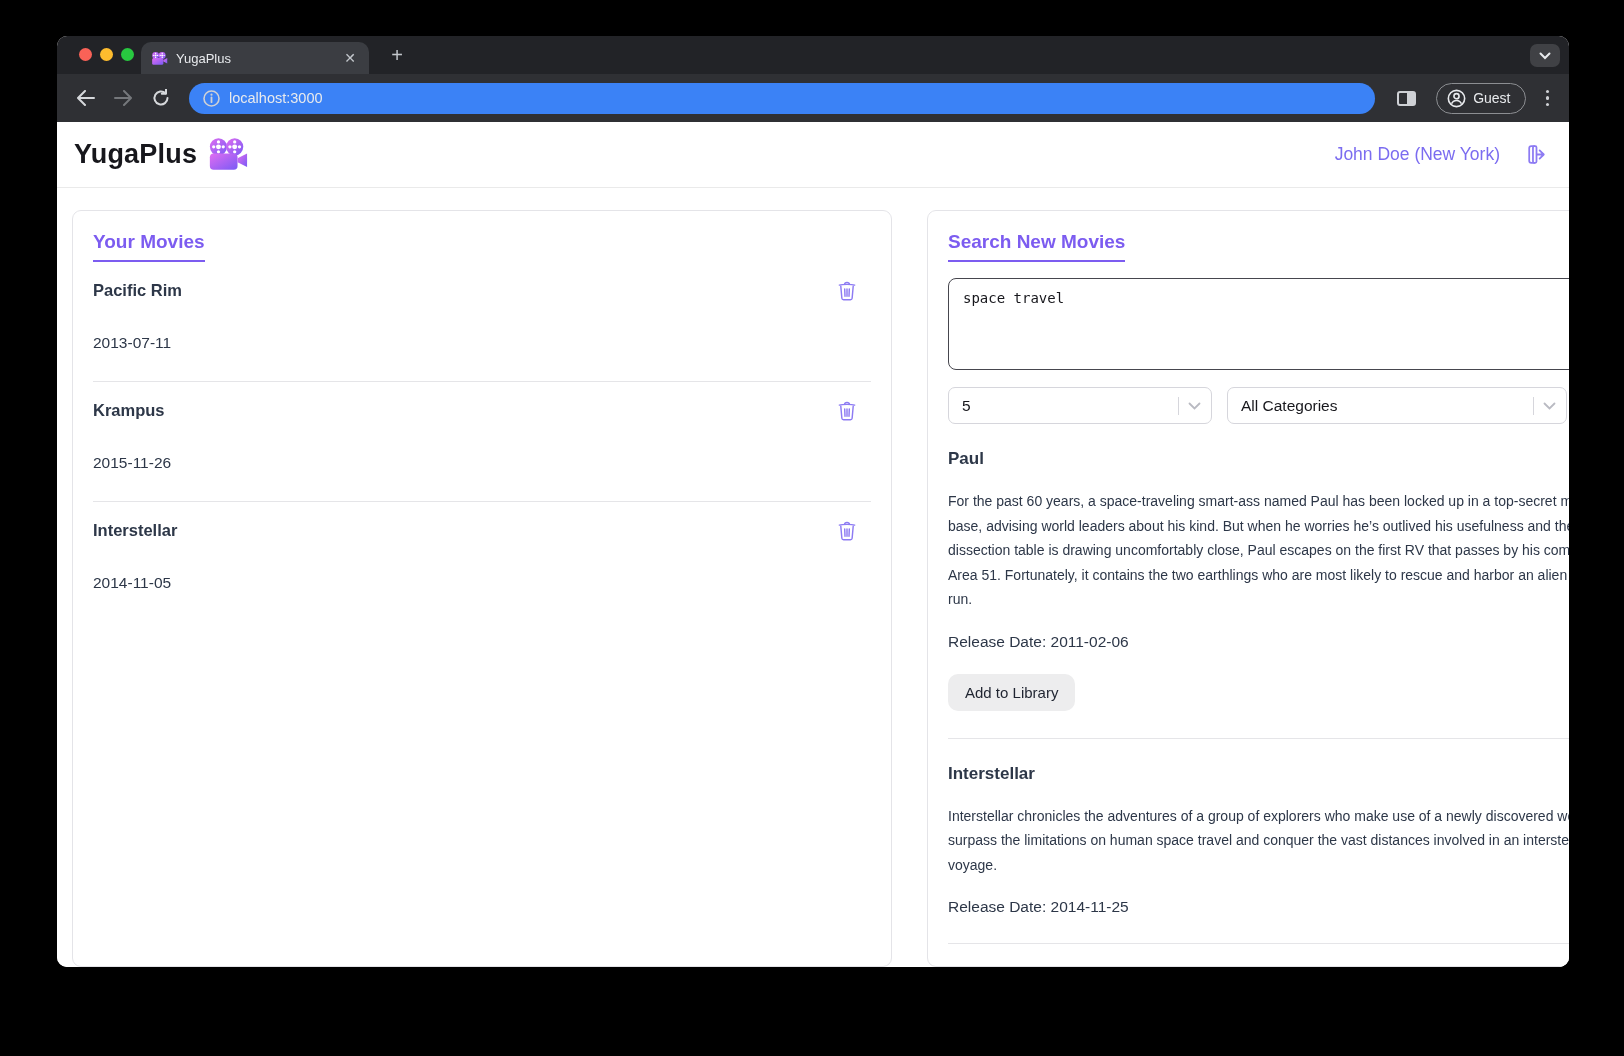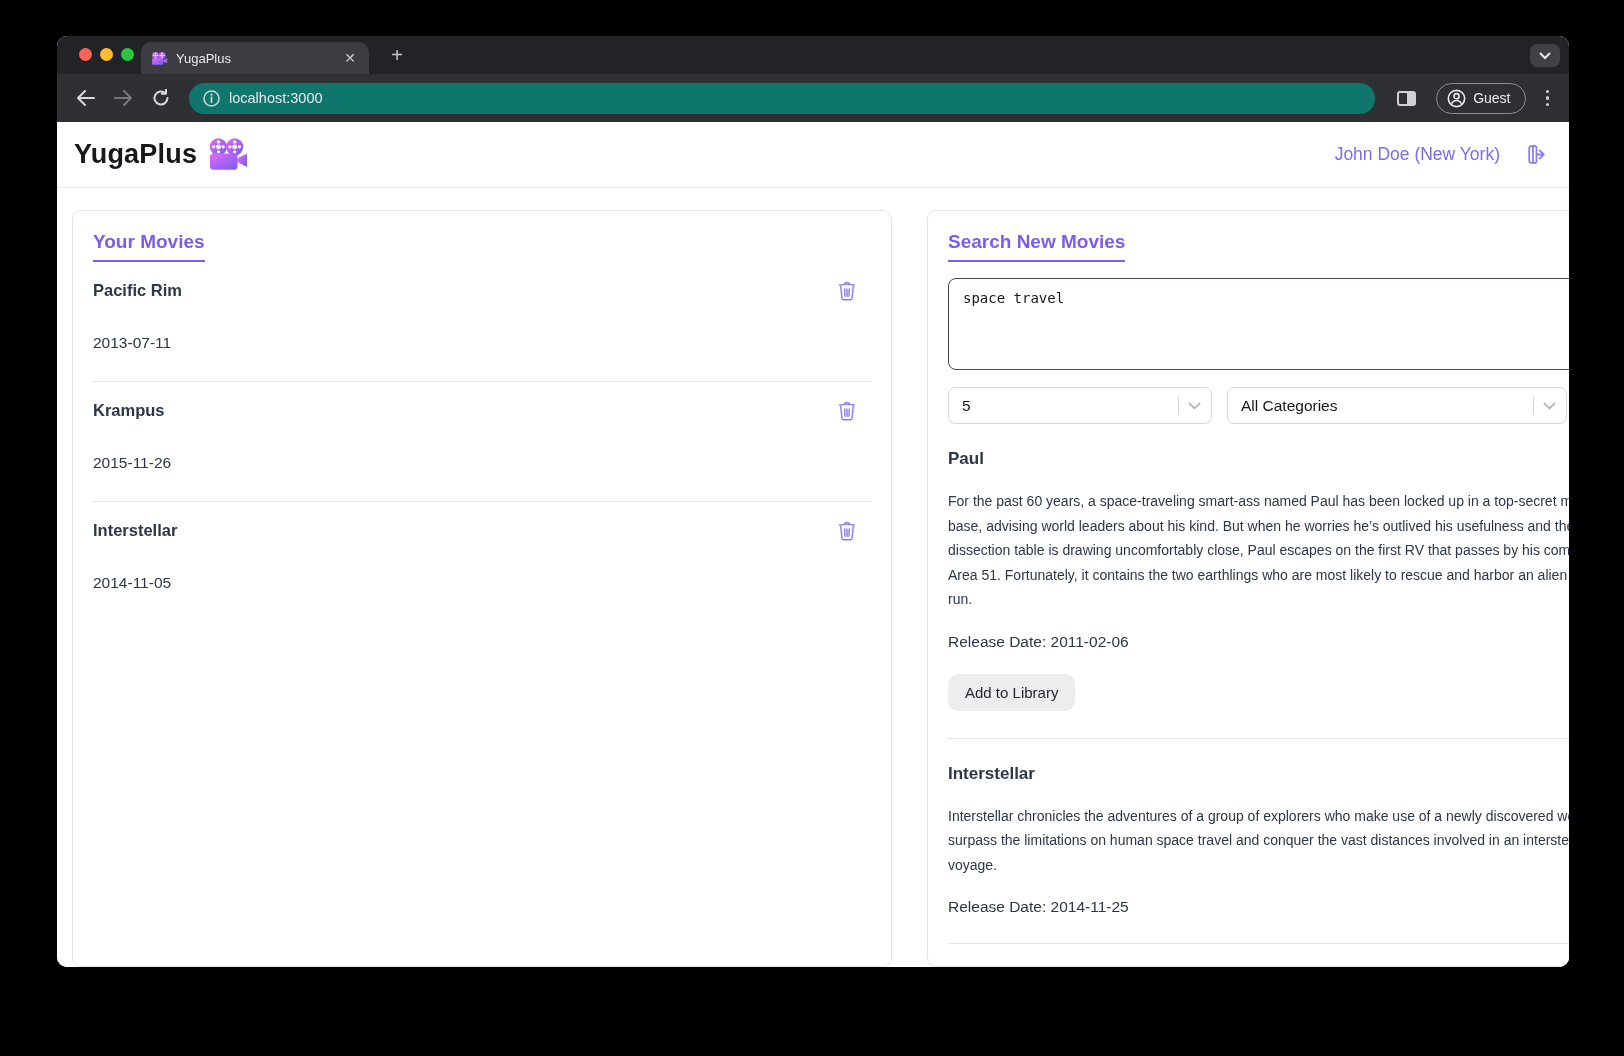--- a/index.html
+++ b/index.html
@@ -24,21 +24,21 @@
     color: #c3c7cc; font-size: 20px; line-height: 26px; text-align: center; border-radius: 50%; }
   .tabsearch-btn { position: absolute; right: 9px; top: 8px; width: 30px; height: 23px;
     background: #404145; border-radius: 7px; color: #e8eaed; display: flex;
     align-items: center; justify-content: center; }
 
   
   .toolbar { height: 48px; background: #2f3034; display: flex; align-items: center;
     padding: 0 12px; gap: 6px; }
   .nav-ico { width: 32px; height: 32px; display: flex; align-items: center; justify-content: center;
     border-radius: 50%; flex: 0 0 auto; }
-  .omnibox { flex: 1; height: 31px; margin: 0 8px 0 6px; background: #0f766e; border-radius: 16px;
+  .omnibox { flex: 1; height: 31px; margin: 0 8px 0 6px; background: #3b82f6; border-radius: 16px;
     display: flex; align-items: center; padding: 0 14px; gap: 9px; min-width: 0; }
   .omnibox-url { color: #e8eaed; font-size: 14.5px; white-space: nowrap; }
   .sidepanel-ico { width: 19px; height: 15px; border: 2px solid #cfd1d5; border-radius: 3px;
     position: relative; margin: 0 8px; }
   .sidepanel-ico::after { content: ""; position: absolute; right: 0; top: 0; bottom: 0;
     width: 7px; background: #cfd1d5; }
   .guest-chip { display: flex; align-items: center; gap: 7px; border: 1px solid #8c8e92;
     border-radius: 999px; padding: 5px 14px 5px 10px; color: #e8eaed; font-size: 14px; margin: 0 6px; }
   .kebab { display: flex; flex-direction: column; gap: 3px; padding: 4px 8px; }
   .kebab i { width: 3.5px; height: 3.5px; border-radius: 50%; background: #cfd1d5; }

